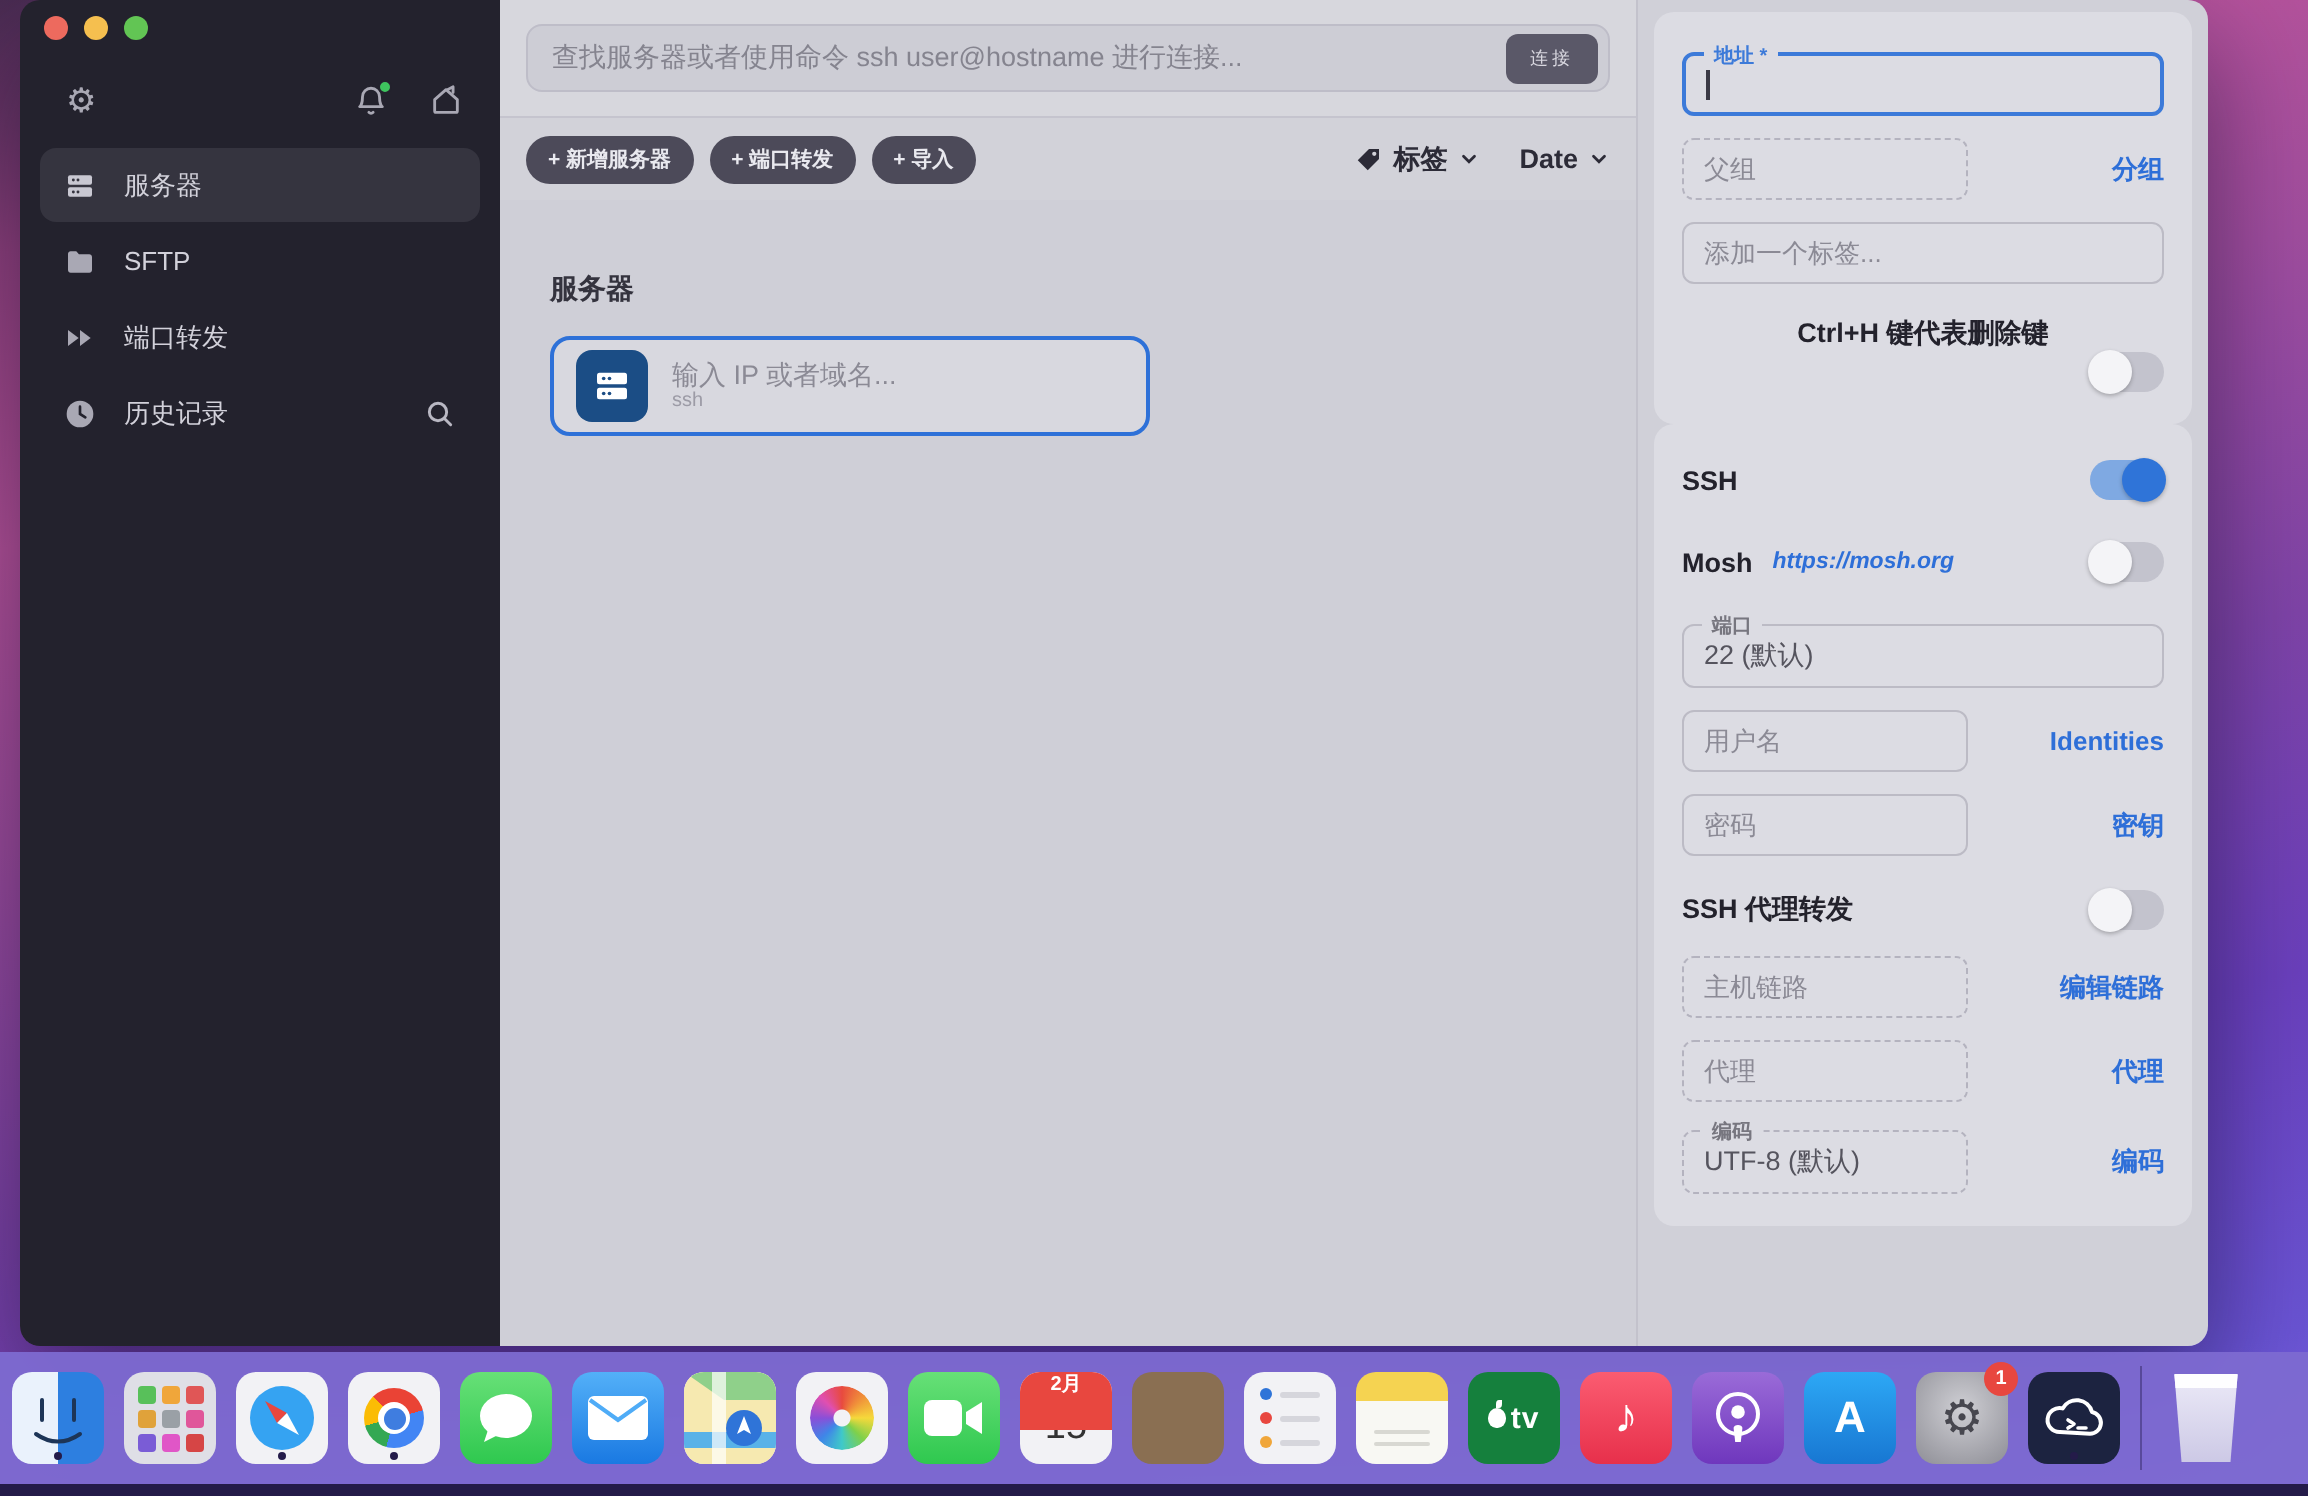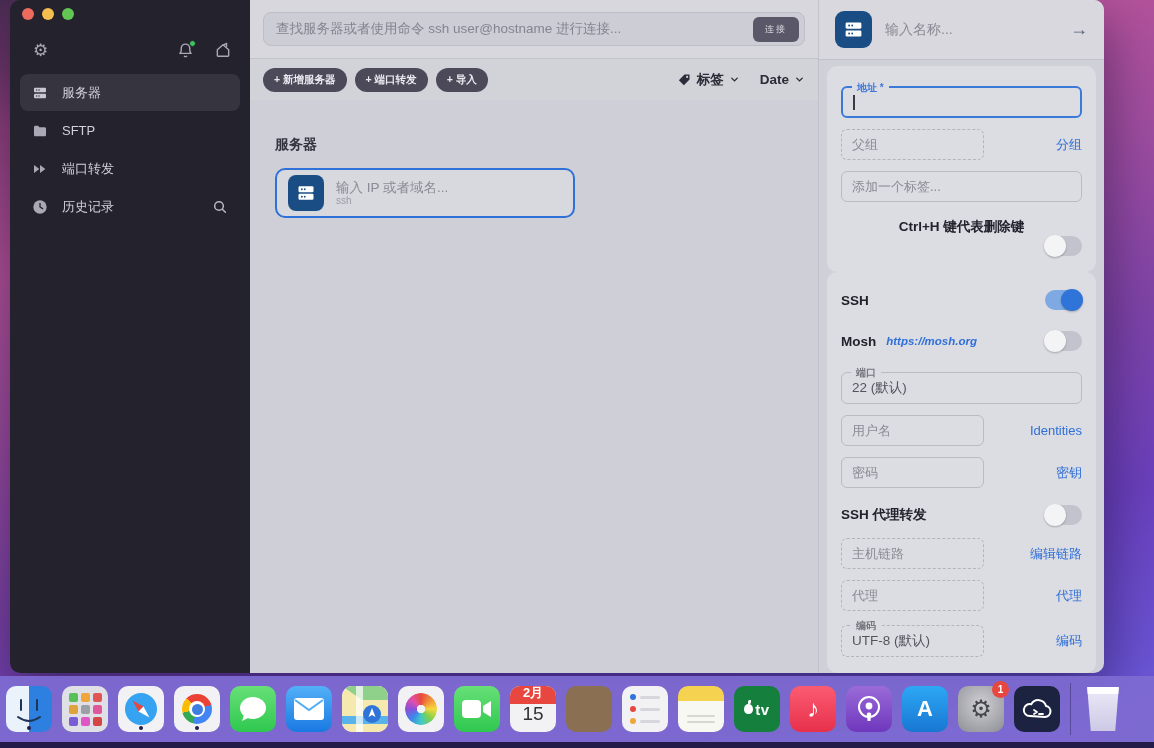--- a/index.html
+++ b/index.html
@@ -59,21 +59,21 @@
   .outlined.plain{border:1.5px solid #bcbbc5;}
   .outlined.dash{border:1.5px dashed #b4b3bf;}
   .outlined.plain .flabel,.outlined.dash .flabel{color:#77767f;}
   .outlined .val{color:#55545e;font-size:13.5px;}
   .cursor{width:1.5px;height:16px;background:#3a3945;}
   .frow{display:flex;align-items:center;justify-content:space-between;margin-top:11px;}
   .ibox{width:143px;height:31px;border-radius:6px;display:flex;align-items:center;padding:0 10px;color:#8b8a95;font-size:13px;}
   .ibox.full{width:100%;}
   .ibox.solid{border:1.5px solid #bcbbc5;}
   .ibox.dash{border:1.5px dashed #b4b3bf;}
-  .blink{color:#2e6fd8;font-weight:400;font-size:13px;white-space:nowrap;}
+  .blink{color:#2e6fd8;font-weight:700;font-size:13px;white-space:nowrap;}
   .lrow{display:flex;align-items:center;margin-top:14px;}
   .lrow .lab{color:#23222c;font-weight:700;font-size:13.5px;}
   .lrow .tg{margin-left:auto;}
   .mosh-link{color:#2e6fd8;font-style:italic;font-size:11.5px;font-weight:600;margin-left:10px;}
   .toggle{width:37px;height:20px;border-radius:10px;position:relative;background:#c3c3cd;}
   .toggle .knob{position:absolute;top:-1px;left:-1px;width:22px;height:22px;border-radius:50%;background:#f4f4f7;box-shadow:0 1px 2px rgba(0,0,0,.25);}
   .toggle.on{background:#7fa9e2;}
   .toggle.on .knob{left:auto;right:-1px;background:#2f74d8;}
 
   
@@ -89,21 +89,21 @@
   .lp-grid{display:grid;grid-template-columns:repeat(3,9px);grid-template-rows:repeat(3,9px);gap:3px;}
   .lp-grid i{border-radius:2px;display:block;}
   .safari,.chrome,.maps,.photos,.calendar,.reminders{background:#f2f2f5;}
   .messages{background:linear-gradient(#67e077,#2fc84f);}
   .mail{background:linear-gradient(#53b0f8,#1a79e2);}
   .facetime{background:linear-gradient(#67e077,#2fc84f);}
   .chrome-ball{width:30px;height:30px;border-radius:50%;background:conic-gradient(from -45deg,#ea4335 0 120deg,#4285f4 120deg 240deg,#34a853 240deg 300deg,#fbbc05 300deg 360deg);display:flex;align-items:center;justify-content:center;}
   .chrome-core{width:16px;height:16px;border-radius:50%;background:#fff;display:flex;align-items:center;justify-content:center;}
   .chrome-core i{width:11px;height:11px;border-radius:50%;background:#3f7de0;display:block;}
   .photo-wheel{width:32px;height:32px;border-radius:50%;background:conic-gradient(#e84a3f,#f0913a,#f5d93b,#7fd04a,#3fc9c9,#3f86e8,#8a4fd8,#e04fb0,#e84a3f);-webkit-mask:radial-gradient(circle,transparent 0 4px,#000 4.5px);mask:radial-gradient(circle,transparent 0 4px,#000 4.5px);}
-  .cal-band{position:absolute;top:0;left:0;right:0;height:18px;background:#e8473f;color:#fff;font-size:13px;text-align:center;line-height:13px;font-weight:600;}
+  .cal-band{position:absolute;top:0;left:0;right:0;height:29px;background:#e8473f;color:#fff;font-size:10px;text-align:center;line-height:13px;font-weight:600;}
   .cal-day{margin-top:10px;color:#333;font-size:19px;font-weight:400;}
   .contacts{background:#8a6f52;}
   .sil-head{width:13px;height:13px;border-radius:50%;background:#6e573e;margin:0 auto;}
   .sil-body{width:24px;height:12px;border-radius:12px 12px 0 0;background:#6e573e;margin:2px auto 0;}
   .rem-rows{display:flex;flex-direction:column;gap:6px;width:30px;}
   .rem-rows .rr{display:flex;align-items:center;gap:4px;}
   .rem-rows .rd{width:6px;height:6px;border-radius:50%;}
   .rem-rows .rl{flex:1;height:3px;border-radius:2px;background:#d6d6dc;}
   .notes{background:linear-gradient(#f5d351 0 32%,#f8f8f3 32% 100%);}
   .notes-line{width:28px;height:2px;background:#d8d8d2;margin-top:14px;border-radius:1px;box-shadow:0 6px 0 #d8d8d2;}
@@ -243,34 +243,20 @@
         </span>
         <span>
           <div class="t1">输入 IP 或者域名...</div>
           <div class="t2">ssh</div>
         </span>
       </div>
     </div>
   </div>
 
   <div class="panel">
-    <div class="panel-head">
-      <span class="app-ic" style="width:37px;height:37px;border-radius:9px;">
-        <svg width="21" height="21" viewBox="0 0 24 24" fill="#fff">
-            <rect x="3" y="4" width="18" height="7" rx="1.5"></rect>
-            <rect x="3" y="13" width="18" height="7" rx="1.5"></rect>
-            <circle cx="7" cy="7.5" r="1.1" fill="#1b4d85"></circle>
-            <circle cx="10.5" cy="7.5" r="1.1" fill="#1b4d85"></circle>
-            <circle cx="7" cy="16.5" r="1.1" fill="#1b4d85"></circle>
-            <circle cx="10.5" cy="16.5" r="1.1" fill="#1b4d85"></circle>
-          </svg>
-      </span>
-      <span class="ph">输入名称...</span>
-      <span class="arrow">→</span>
-    </div>
 
     <div class="panel-body">
 
       <div class="card">
         <div class="outlined focus" style="margin-top:6px;">
           <span class="flabel">地址 *</span>
           <span class="cursor"></span>
         </div>
         <div class="frow">
           <span class="ibox dash">父组</span>

